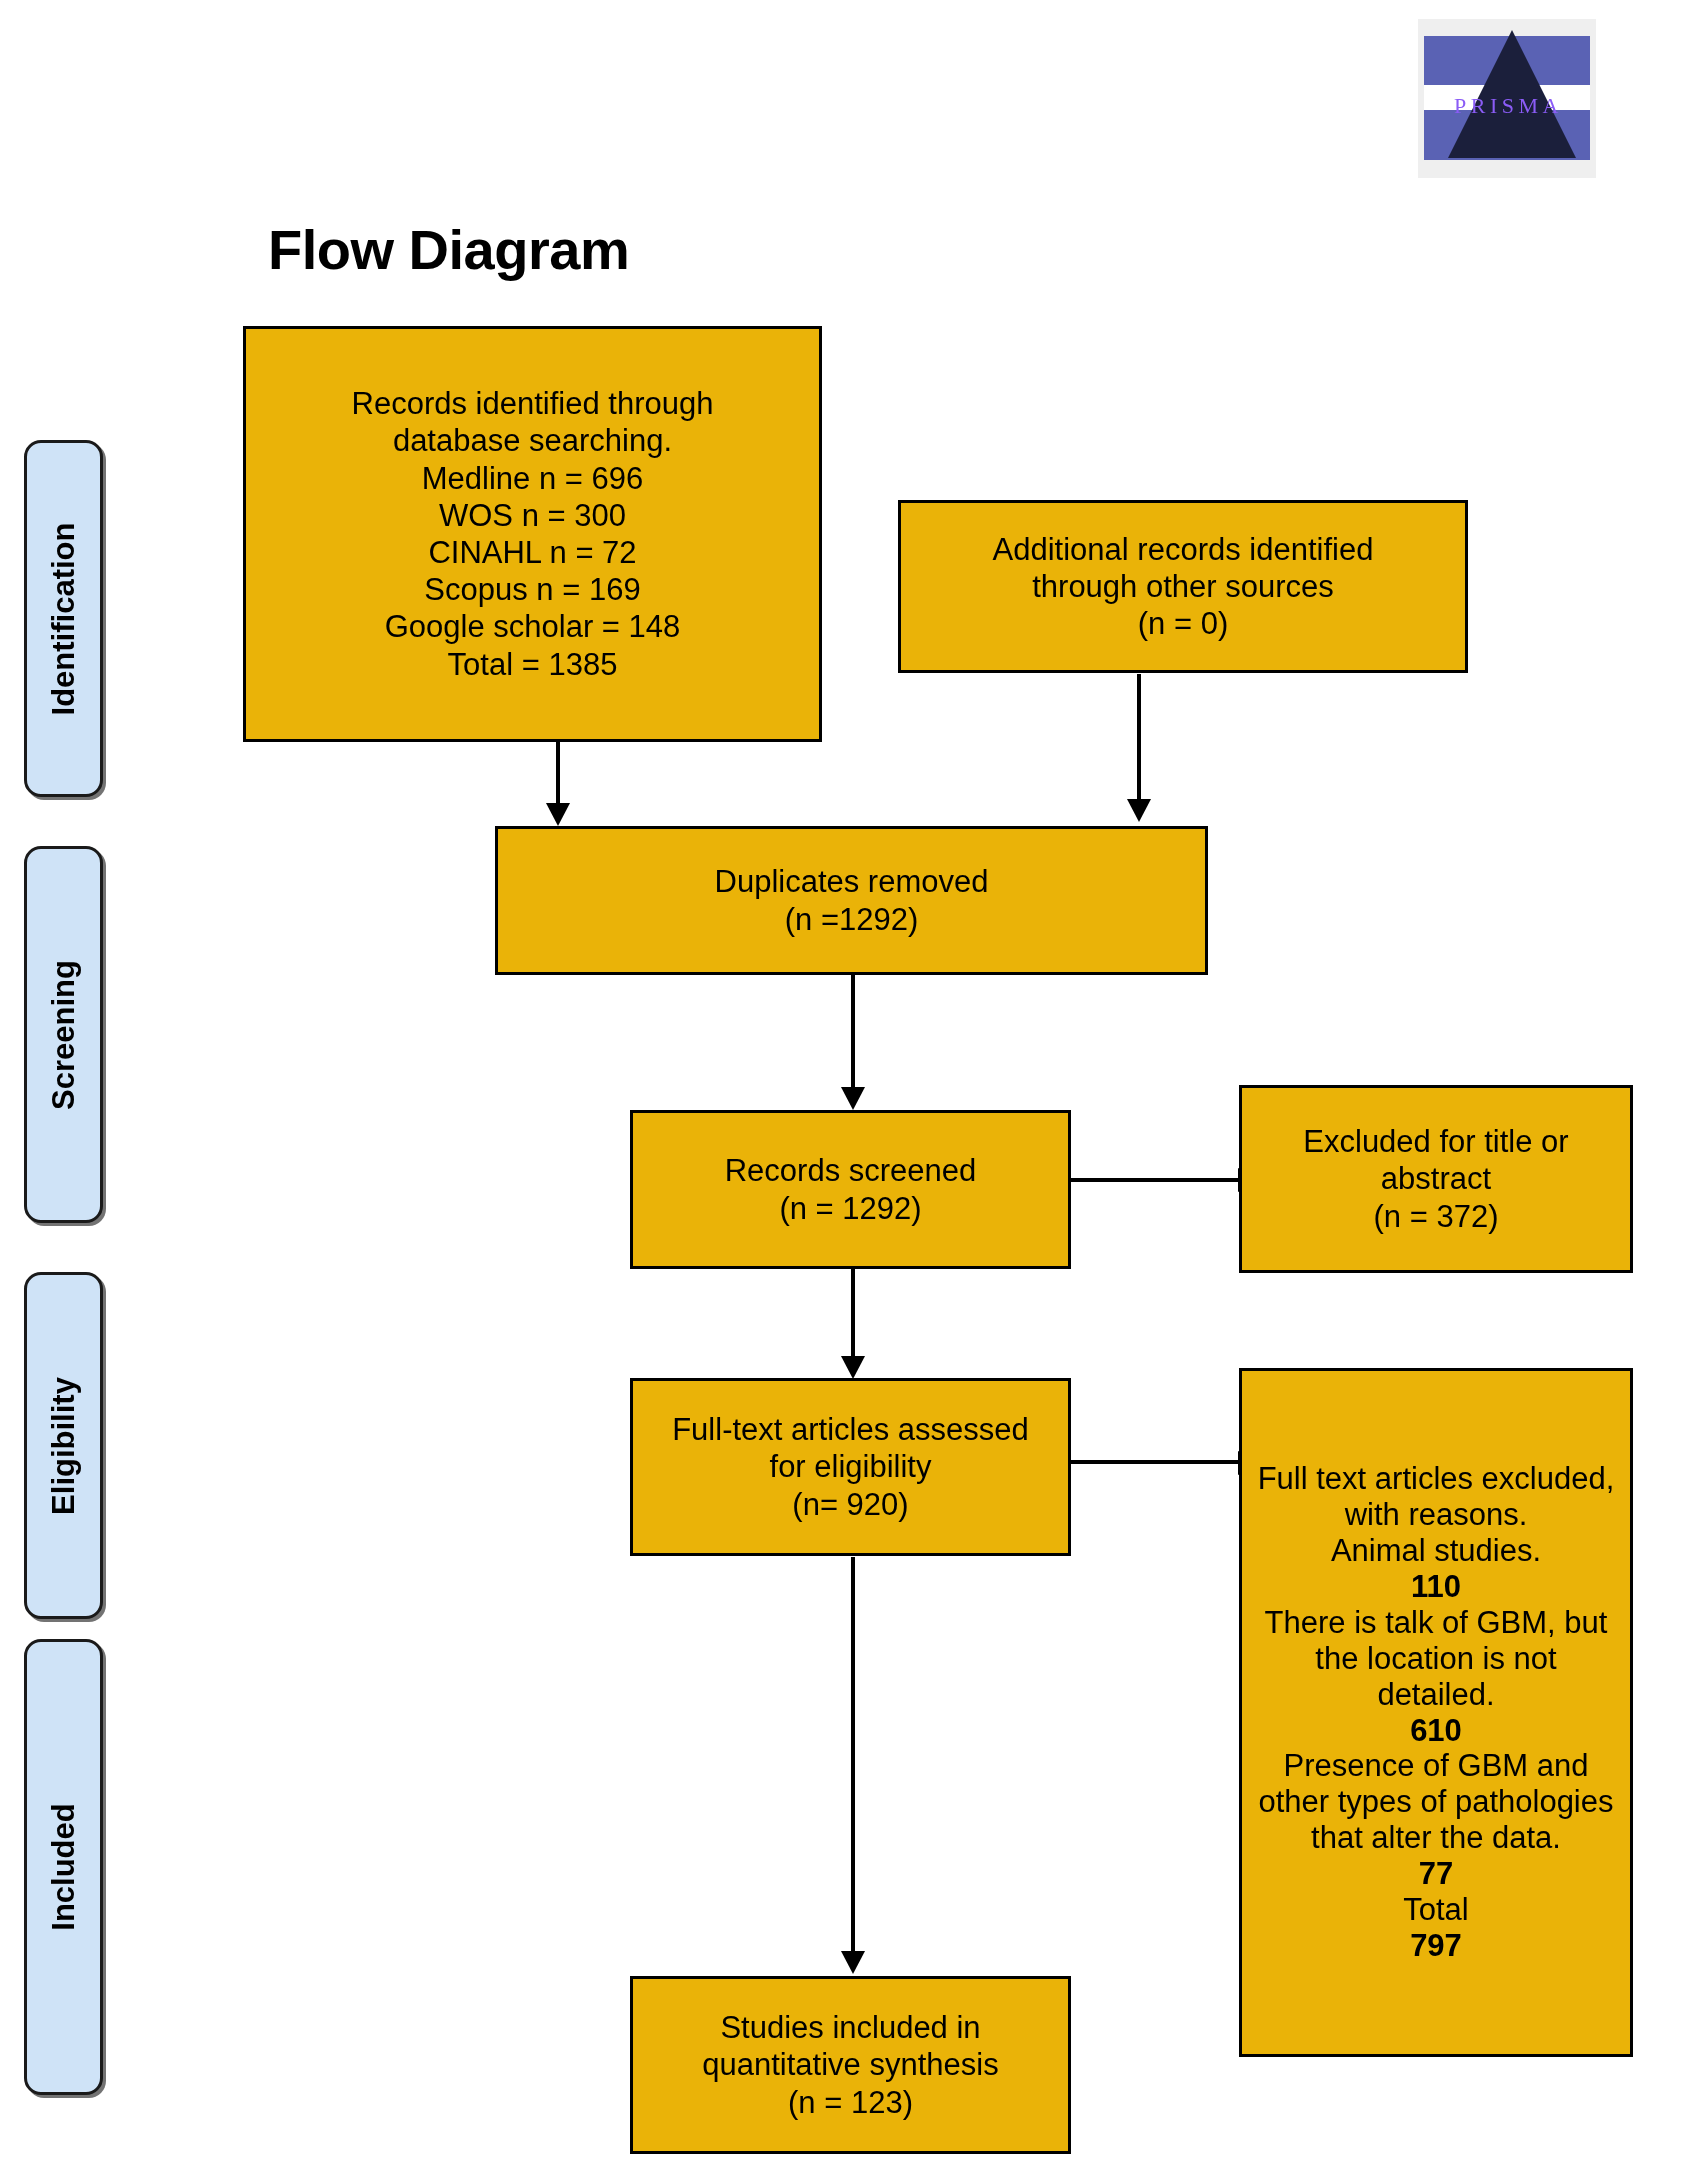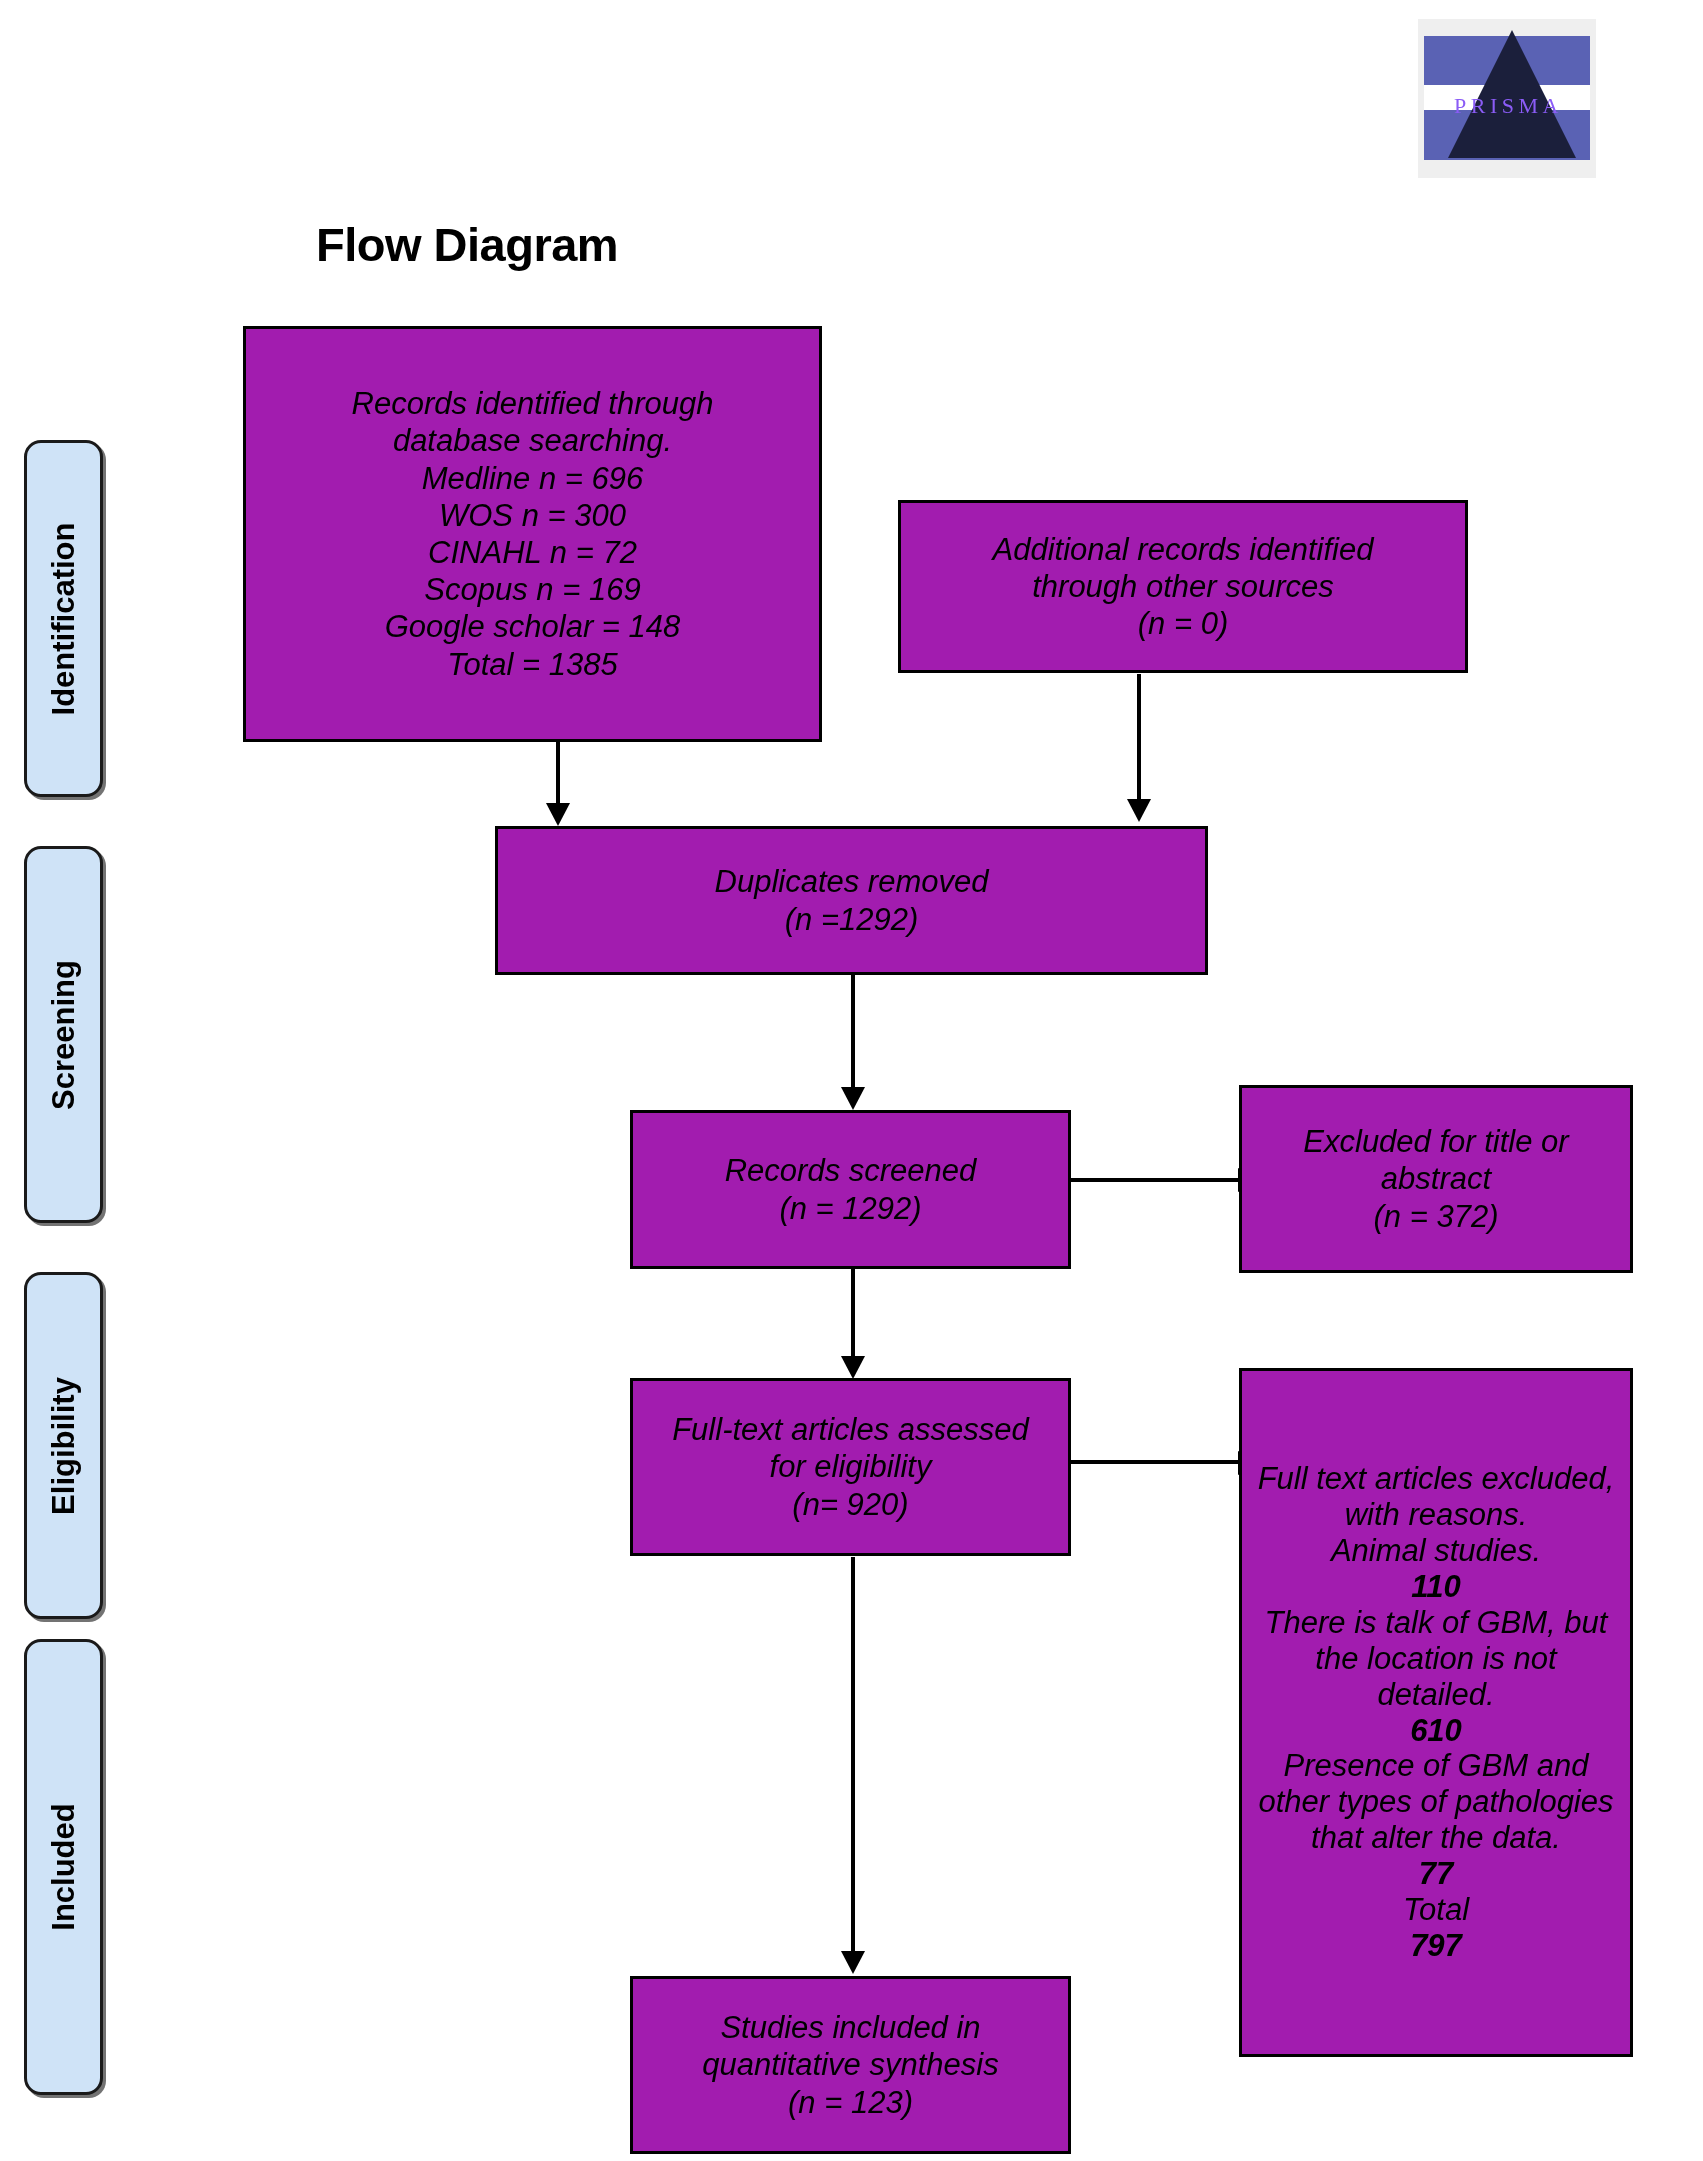--- a/index.html
+++ b/index.html
@@ -64,25 +64,24 @@
     font-family: "Liberation Serif", serif;
     line-height: 22px;
     white-space: nowrap;
   }
 
   
   .page-title {
     position: absolute;
     left: 268px;
     top: 217px;
-    font-size: 47px;
+    font-size: 56px;
     font-weight: bold;
     letter-spacing: -0.5px;
     white-space: nowrap;
-    margin-left: 48px;
   }
 
   
   .stage-pill {
     position: absolute;
     background: #cfe3f7;
     border: 3.5px solid #1a1a1a;
     border-radius: 17px;
     box-sizing: border-box;
     box-shadow: 3px 3px 0 rgba(0,0,0,0.55);
@@ -96,28 +95,27 @@
     font-size: 31px;
     font-weight: bold;
     white-space: nowrap;
     letter-spacing: 0px;
   }
 
   
   .flow-box {
     position: absolute;
     box-sizing: border-box;
-    background: #a21caf;
+    background: #eab308;
     border: 3px solid #000000;
     display: flex;
     align-items: center;
     justify-content: center;
     text-align: center;
     padding: 3px 7px;
-    font-style: italic;
   }
   .flow-box .box-text {
     font-size: 31px;
     line-height: 1.20;
     white-space: pre-line;
   }
   .flow-box.reasons .box-text { line-height: 1.16; }
   .bold-num { font-weight: bold; }
 
   

